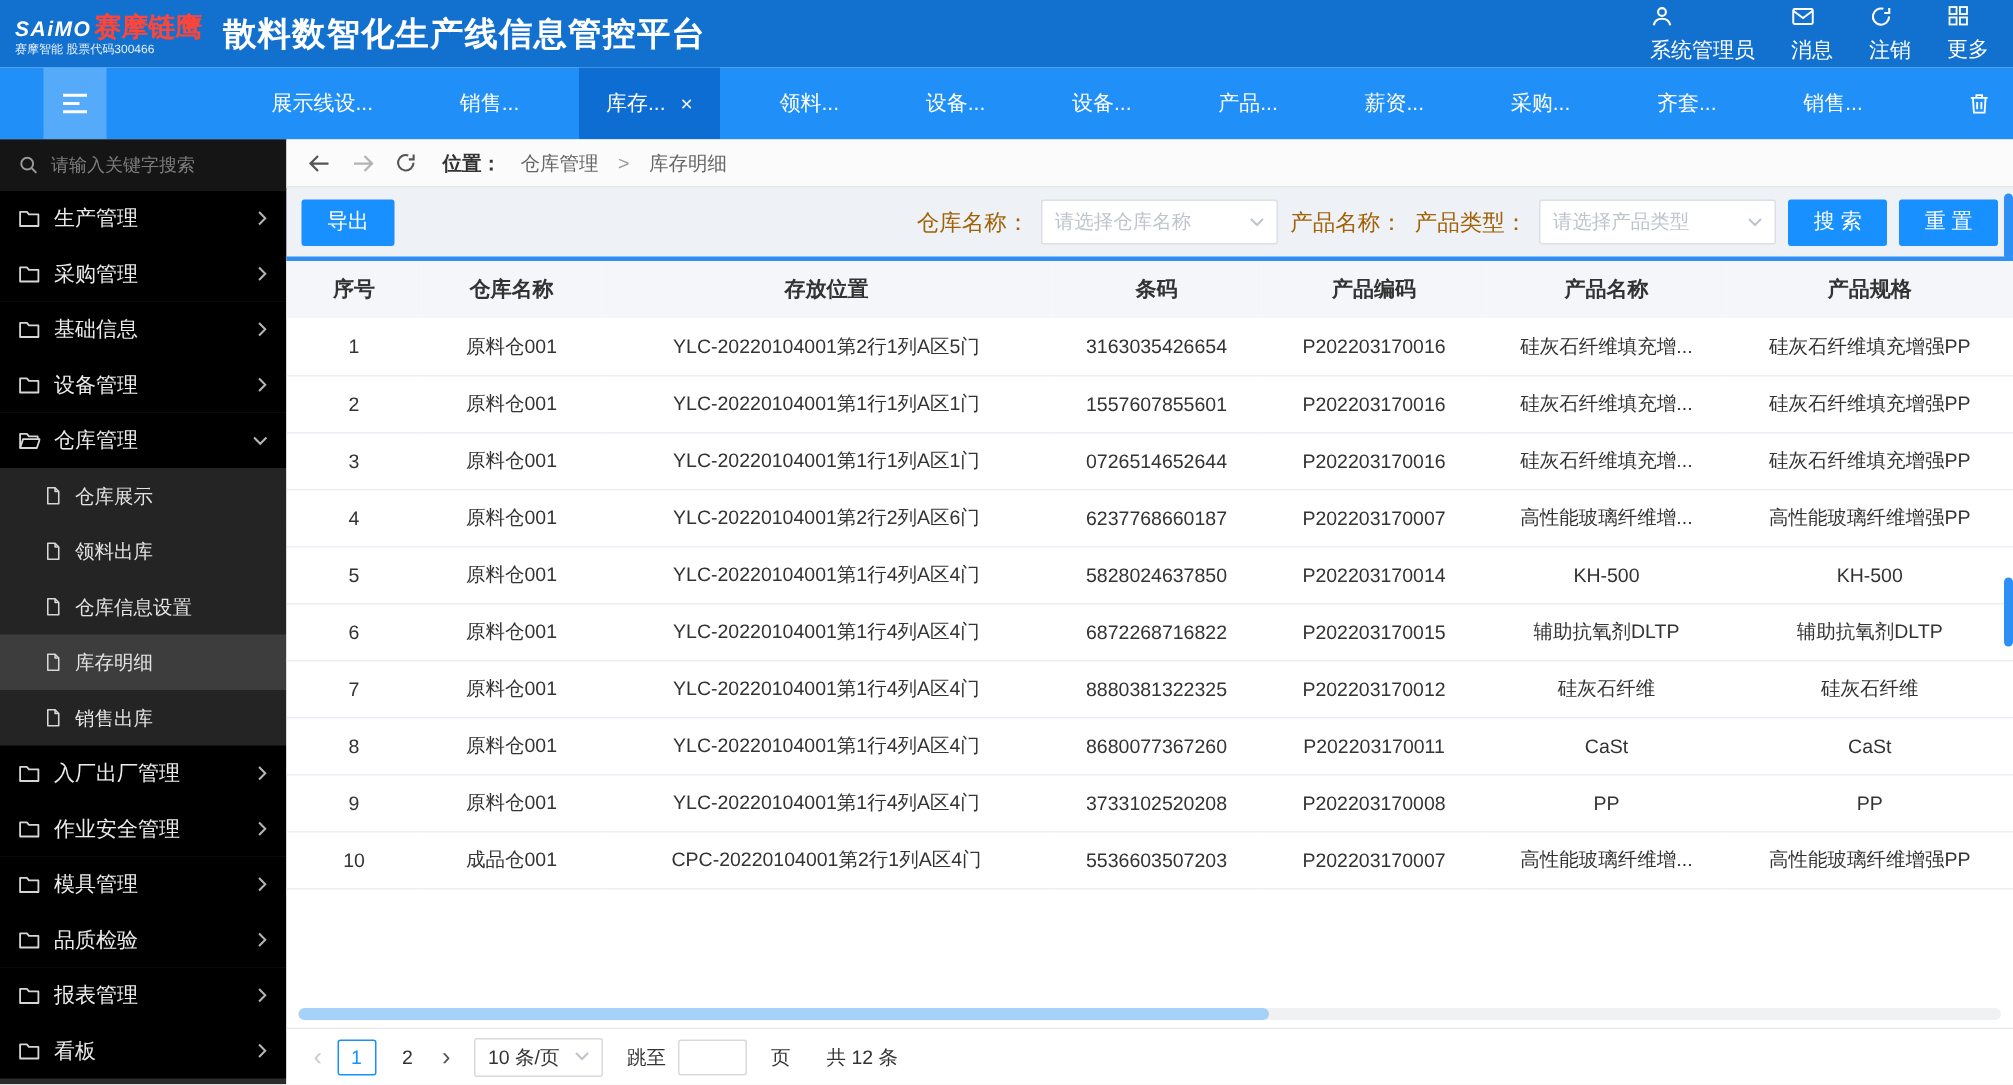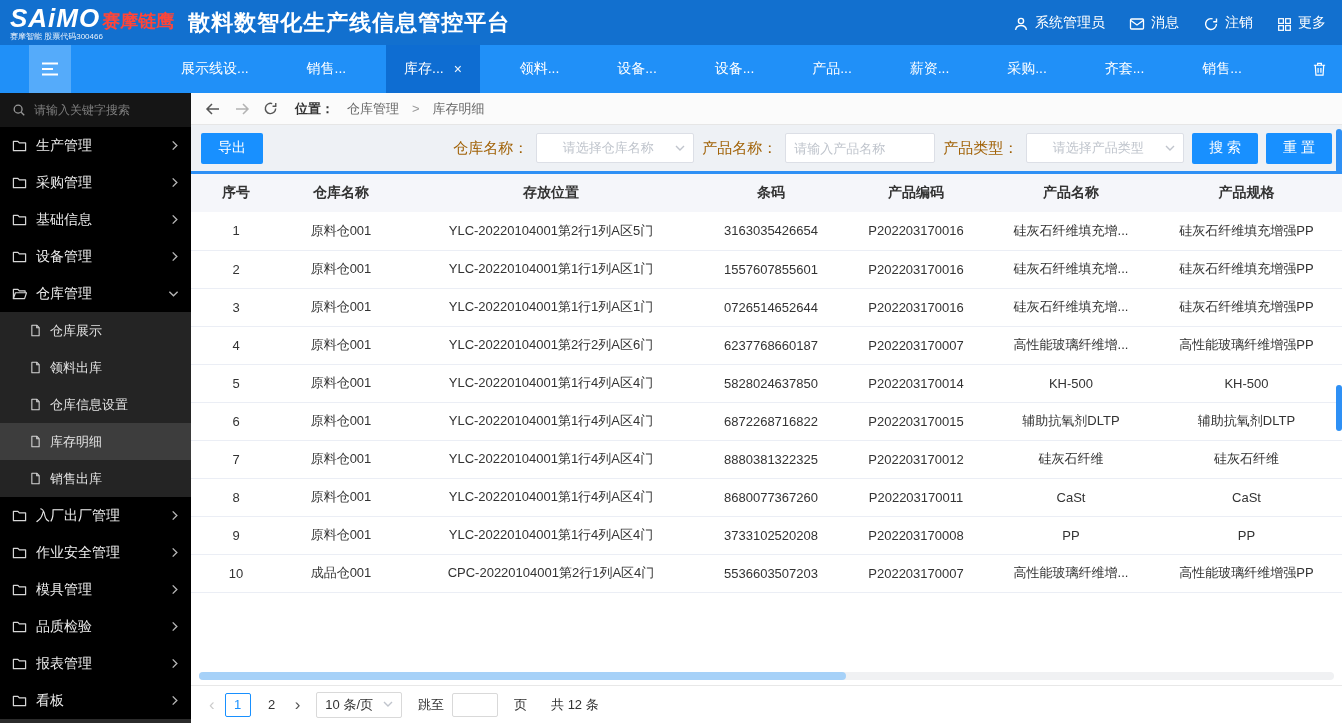--- a/index.html
+++ b/index.html
@@ -8,26 +8,26 @@
   }
   *{margin:0;padding:0;box-sizing:border-box;}
   html,body{width:1342px;height:723px;overflow:hidden;}
   body{font-family:"Liberation Sans","DejaVu Sans",sans-serif;}
   .app{width:1342px;height:723px;display:flex;flex-direction:column;overflow:hidden;background:#eef1f5;}
 
   
   .topbar{flex:0 0 45px;background:var(--topbar);display:flex;align-items:center;padding:0 16px 0 10px;color:#fff;}
   .logo{display:flex;flex-direction:column;justify-content:center;line-height:1;}
   .logo-line1{display:flex;align-items:baseline;gap:2px;}
-  .logo-main{font-size:26px;font-weight:bold;font-style:italic;letter-spacing:1px;}
+  .logo-main{font-size:14px;font-weight:bold;font-style:italic;letter-spacing:1px;}
   .logo-sub{font-size:18px;font-weight:bold;color:#ff4538;}
   .logo-tagline{font-size:8px;opacity:.9;margin-top:2px;white-space:nowrap;}
   .app-title{font-size:22px;font-weight:bold;margin-left:14px;letter-spacing:1px;white-space:nowrap;}
   .topbar-right{margin-left:auto;display:flex;gap:24px;font-size:14px;align-items:center;}
-  .top-item{display:flex;align-items:flex-end;gap:6px;cursor:pointer;white-space:nowrap;}
+  .top-item{display:flex;align-items:flex-start;gap:6px;cursor:pointer;white-space:nowrap;flex-direction:column;}
   .tico{display:flex;}
 
   
   .tabbar{flex:0 0 48px;background:var(--tabbar);display:flex;align-items:stretch;color:#fff;padding-left:29px;}
   .hamburger{width:42px;flex:0 0 42px;background:#55abfa;display:flex;align-items:center;justify-content:center;cursor:pointer;}
   .tabs{flex:1;display:flex;align-items:stretch;justify-content:space-between;padding:0 36px 0 92px;overflow:hidden;}
   .tab{display:flex;align-items:center;padding:0 18px;font-size:14px;white-space:nowrap;cursor:pointer;}
   .tab.active{background:var(--tab-active);}
   .tab-close{margin-left:10px;font-size:14px;opacity:.95;}
   .tab-trash{width:46px;flex:0 0 46px;display:flex;align-items:center;justify-content:center;cursor:pointer;}
@@ -55,21 +55,21 @@
   .nav-ico.dim{color:#b3b3b3;}
   .bc-label{color:#333;font-weight:bold;margin-left:4px;}
   .bc-link{color:#666;cursor:pointer;}
   .bc-sep{color:#999;}
   .bc-cur{color:#666;}
 
   .filter-row{flex:0 0 46px;display:flex;align-items:center;padding:0 10px;gap:8px;}
   .btn{height:31px;padding:0 17px;background:var(--primary);color:#fff;border:none;border-radius:2px;font-size:14px;cursor:pointer;font-family:inherit;white-space:nowrap;}
   .spacer{flex:1;}
   .f-label{font-size:15px;color:#a16207;white-space:nowrap;}
-  .select-box{width:158px;height:30px;background:#fff;border:1px solid #dcdfe6;border-radius:2px;display:flex;align-items:center;padding:0 8px;gap:4px;cursor:pointer;text-align:center;}
+  .select-box{width:158px;height:30px;background:#fff;border:1px solid #dcdfe6;border-radius:2px;display:flex;align-items:center;padding:0 8px;gap:4px;cursor:pointer;}
   .select-box .ph{flex:1;font-size:13px;color:#bfc4cc;white-space:nowrap;overflow:hidden;}
   .caret{display:flex;color:#c0c4cc;flex:0 0 auto;}
   .input-box{width:150px;height:30px;background:#fff;border:1px solid #dcdfe6;border-radius:2px;display:flex;align-items:center;padding:0 8px;}
   .input-box input{width:100%;border:none;outline:none;font-size:13px;color:#333;font-family:inherit;}
   .input-box input::placeholder{color:#bfc4cc;}
 
   .accent-line{flex:0 0 3px;background:var(--accent);}
 
   .table-panel{flex:1;background:#fff;position:relative;min-height:0;overflow:hidden;}
   table{width:100%;border-collapse:collapse;table-layout:fixed;}
@@ -438,23 +438,20 @@
         <span class="f-label">仓库名称：</span>
         <div class="select-box">
           <span class="ph">请选择仓库名称</span>
           <span class="caret">
               <svg width="10" height="7" viewBox="0 0 10 7" fill="none" stroke="currentColor" stroke-width="1.4">
                 <path d="M1 1l4 4 4-4"></path>
               </svg>
             </span>
         </div>
         <span class="f-label">产品名称：</span>
-        <div class="input-box">
-          <input placeholder="请输入产品名称" style="">
-        </div>
         <span class="f-label">产品类型：</span>
         <div class="select-box">
           <span class="ph">请选择产品类型</span>
           <span class="caret">
               <svg width="10" height="7" viewBox="0 0 10 7" fill="none" stroke="currentColor" stroke-width="1.4">
                 <path d="M1 1l4 4 4-4"></path>
               </svg>
             </span>
         </div>
         <button class="btn">搜 索</button>

